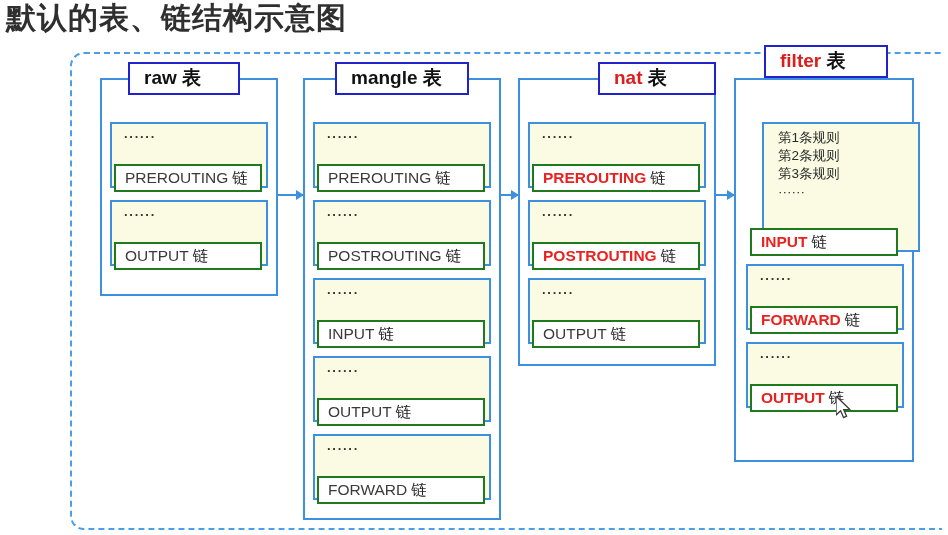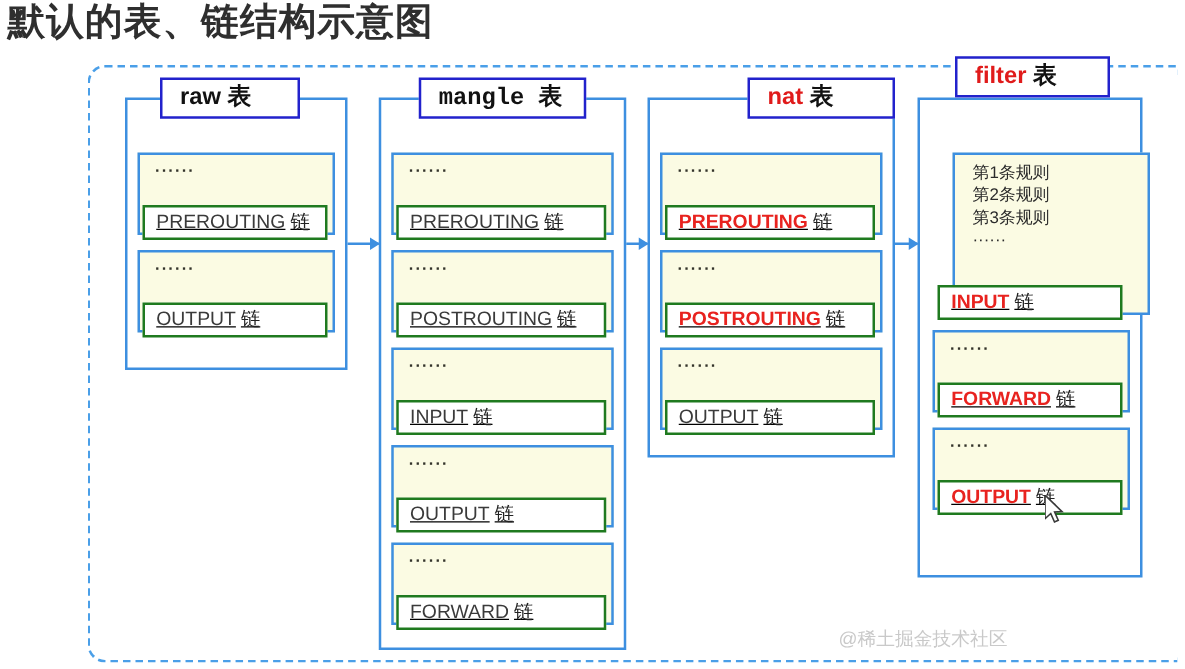--- a/index.html
+++ b/index.html
@@ -88,21 +88,20 @@
     position: absolute;
     background: #ffffff;
     border: 2px solid #1f7a1f;
     z-index: 4;
     display: flex;
     align-items: center;
     padding-left: 9px;
     font-size: 15.5px;
     white-space: nowrap;
     line-height: 18px;
-    text-decoration: underline;
   }
   .chain-name-box .cn.red  { color: #e8231f; font-weight: bold; }
   .chain-name-box .cn.black{ color: #3a3a3a; font-weight: normal; }
   .chain-name-box .cs { color: #222; margin-left: 4px; }
 
   
   .arrow {
     position: absolute;
     height: 2px;
     background: #3d8fe0;
@@ -153,21 +152,21 @@
         <div class="chain-block" style="left: 10px; top: 200px; width: 158px; height: 66px;">
           <div class="chain-dots">······</div>
         </div>
         <div class="chain-name-box" style="left: 14px; top: 242px; width: 148px; height: 28px;">
           <span class="cn black">OUTPUT</span>
           <span class="cs">链</span>
         </div>
       </div>
       <div class="table-col" style="left: 303px; top: 0px; width: 198px;">
         <div class="table-frame" style="top: 78px; left: 0px; width: 198px; height: 442px;"></div>
-        <div class="table-title" style="left: 32px; top: 62px; min-width: 134px; font-family: Liberation Mono, monospace;"><span class="tname black">mangle</span><span class="suffix"> 表</span></div>
+        <div class="table-title" style="left: 32px; top: 62px; min-width: 134px;"><span class="tname black">mangle</span><span class="suffix"> 表</span></div>
         <div class="chain-block" style="left: 10px; top: 122px; width: 178px; height: 66px;">
           <div class="chain-dots">······</div>
         </div>
         <div class="chain-name-box" style="left: 14px; top: 164px; width: 168px; height: 28px;">
           <span class="cn black">PREROUTING</span>
           <span class="cs">链</span>
         </div>
         <div class="chain-block" style="left: 10px; top: 200px; width: 178px; height: 66px;">
           <div class="chain-dots">······</div>
         </div>
@@ -254,14 +253,13 @@
       </div>
       <div class="arrow" style="left: 278px; top: 194px; width: 25px;"></div>
       <div class="arrow" style="left: 501px; top: 194px; width: 17px;"></div>
       <div class="arrow" style="left: 716px; top: 194px; width: 18px;"></div>
     </div>
 
   <svg class="cursor" style="left:836px; top:396px;" width="18" height="26" viewBox="0 0 18 26">
     <polygon points="0,0 0,19 4.6,14.8 7.6,21.6 10.6,20.2 7.7,13.6 13.6,13.3" fill="#ffffff" stroke="#3a3a3a" stroke-width="1.3"></polygon>
   </svg>
 
-  <div class="watermark">@稀土掘金技术社区</div>
 </div>
 
 </body></html>

